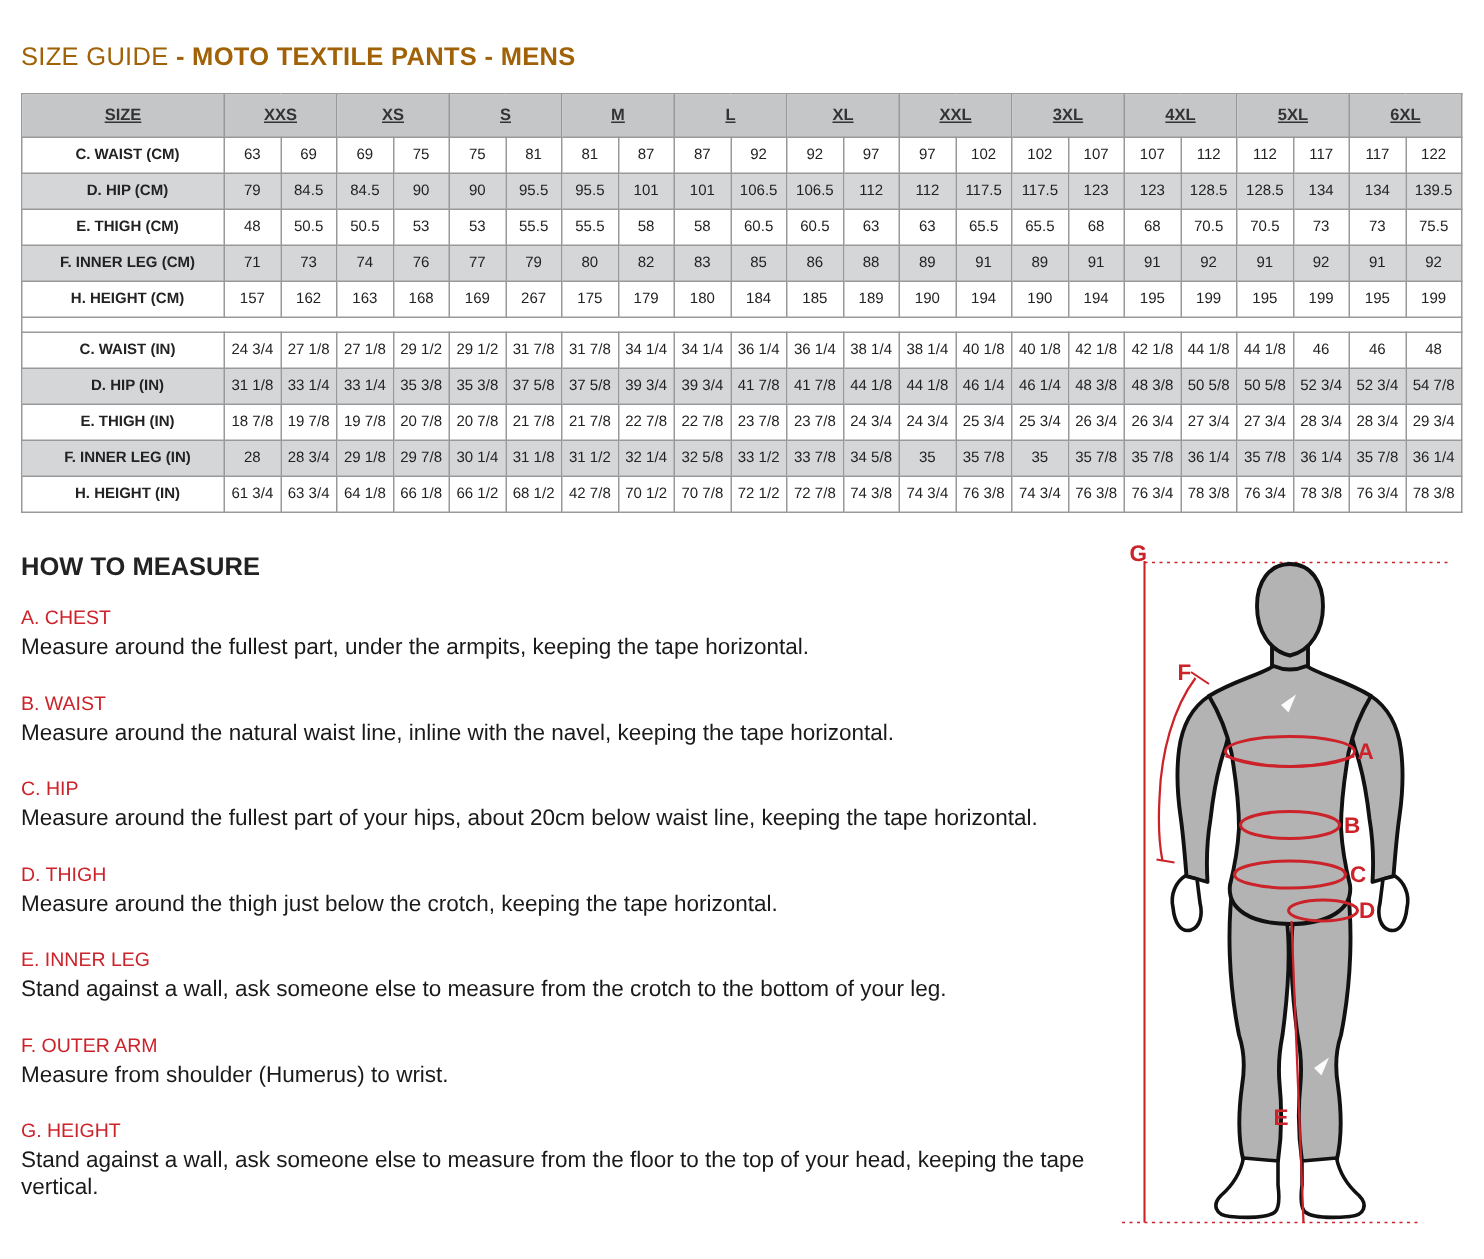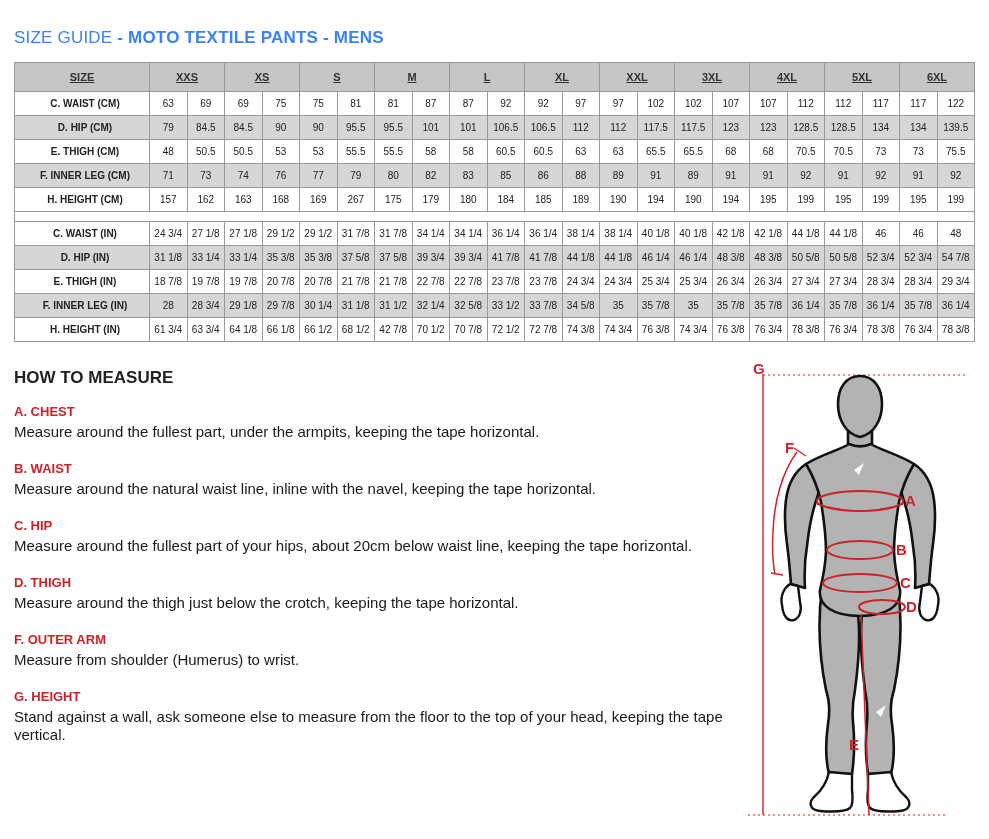--- a/index.html
+++ b/index.html
@@ -10,42 +10,42 @@
     --border:#999;
     --ink:#1c1c1c;
   }
   html,body{margin:0;padding:0;}
   body{
     width:989px;height:839px;overflow:hidden;background:#fff;
     font-family:"Liberation Sans",sans-serif;color:var(--ink);
     position:relative;
   }
   .page{position:relative;width:989px;height:839px;}
-  .title{position:absolute;left:14px;top:28px;font-size:17px;font-weight:400;letter-spacing:.2px;color:#3b82f6;white-space:nowrap;text-align:center;}
+  .title{position:absolute;left:14px;top:28px;font-size:17px;font-weight:400;letter-spacing:.2px;color:#a16207;white-space:nowrap;text-align:center;}
   .title .bold{font-weight:700;}
 
   table.size-table{
     position:absolute;left:14px;top:62px;width:961px;
     border-collapse:collapse;table-layout:fixed;
   }
   .size-table th,.size-table td{
     border:1px solid var(--border);
     font-size:10px;line-height:1;padding:0;text-align:center;height:23px;
     overflow:hidden;white-space:nowrap;color:#222;
   }
   .size-table thead th{background:var(--hdr);height:28px;font-size:11px;font-weight:700;color:#333;text-decoration:underline;}
   .size-table th.corner{width:134px;}
   .size-table th.row-label{text-align:center;padding-left:6px;font-weight:700;background:#fff;font-size:10px;}
   .size-table tr.shaded td,.size-table tr.shaded th.row-label{background:var(--stripe);}
   .size-table tr.sep td{height:9px;background:#fff;border-left:1px solid var(--border);border-right:1px solid var(--border);}
 
   .measure-heading{position:absolute;left:14px;top:368px;font-size:17px;font-weight:700;color:#222;}
   .measure-sections{position:absolute;left:14px;top:404px;width:745px;}
   .m-section{margin:0 0 20px 0;}
-  .m-head{font-size:13px;font-weight:700;color:var(--accent);line-height:16px;}
+  .m-head{font-size:13px;font-weight:400;color:var(--accent);line-height:16px;}
   .m-text{font-size:15px;color:#1a1a1a;margin-top:3px;line-height:18px;}
 
   .diagram{position:absolute;left:740px;top:360px;width:249px;height:479px;}
   .fig-part{fill:var(--fig);stroke:#111;stroke-width:2.6;stroke-linejoin:round;}
   .fig-white{fill:#fff;stroke:#111;stroke-width:2.4;stroke-linejoin:round;}
   .red-line{stroke:var(--accent);fill:none;}
   .red-label{fill:var(--accent);font-family:"Liberation Sans",sans-serif;font-size:15px;font-weight:700;}
   .logo-mark{fill:#fff;stroke:none;opacity:.95;}
 </style>
 </head>
@@ -341,20 +341,24 @@
       </div>
       <div class="m-section">
         <div class="m-head">C. HIP</div>
         <div class="m-text">Measure around the fullest part of your hips, about 20cm below waist line, keeping the tape horizontal.</div>
       </div>
       <div class="m-section">
         <div class="m-head">D. THIGH</div>
         <div class="m-text">Measure around the thigh just below the crotch, keeping the tape horizontal.</div>
       </div>
       <div class="m-section">
+        <div class="m-head">E. INNER LEG</div>
+        <div class="m-text">Stand against a wall, ask someone else to measure from the crotch to the bottom of your leg.</div>
+      </div>
+      <div class="m-section">
         <div class="m-head">F. OUTER ARM</div>
         <div class="m-text">Measure from shoulder (Humerus) to wrist.</div>
       </div>
       <div class="m-section">
         <div class="m-head">G. HEIGHT</div>
         <div class="m-text">Stand against a wall, ask someone else to measure from the floor to the top of your head, keeping the tape vertical.</div>
       </div>
     </div>
 
   <svg class="diagram" viewBox="0 0 249 479" xmlns="http://www.w3.org/2000/svg">

